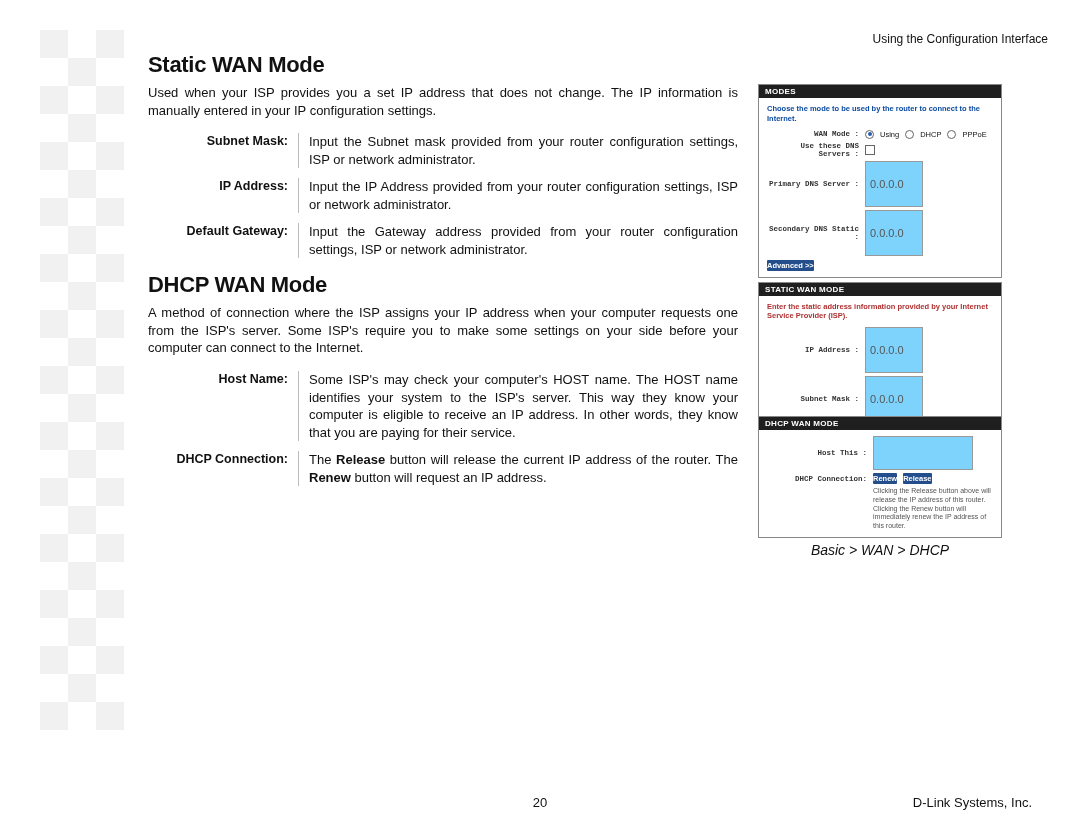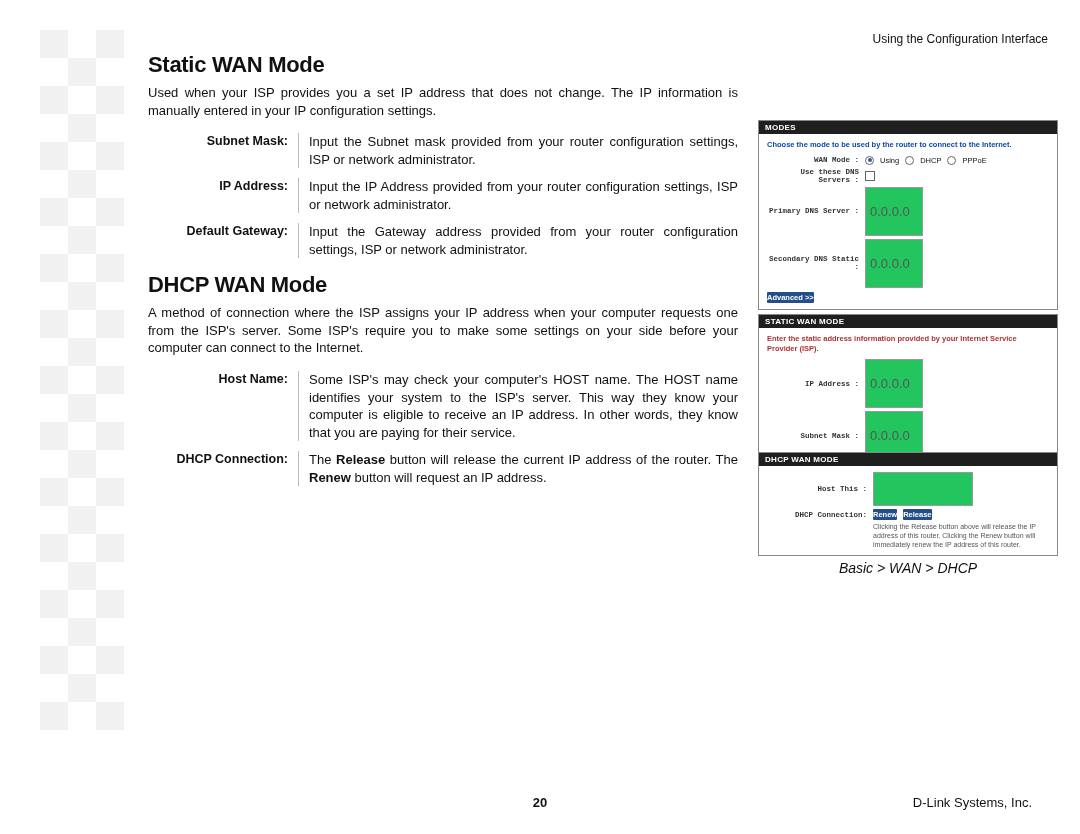--- a/index.html
+++ b/index.html
@@ -72,22 +72,21 @@
     flex: 1;
     padding-left: 10px;
     font-size: 13px;
     line-height: 1.35;
     text-align: justify;
   }
   .def-text .b { font-weight: bold; }
   .right-col {
     position: absolute;
     left: 758px;
-    width: 300px;
-    margin-top: 36px;
+    width: 244px;
   }
   .panel {
     border: 1px solid #888;
     background: #fff;
     font-size: 8px;
     margin-bottom: 4px;
   }
   .panel-header {
     background: #1f1f1f;
     color: #fff;
@@ -131,23 +130,23 @@
   .form-row .lbl.narrow { width: 100px; }
   .form-row .val {
     flex: 1;
     font-size: 7.5px;
     display: flex;
     align-items: center;
     gap: 6px;
   }
   .input-box {
     border: 1px solid #999;
-    background: #22c55e;
+    background: #7dd3fc;
     padding: 16px 4px;
-    font-size: 13px;
+    font-size: 11px;
     min-width: 48px;
     color: #555;
     display: inline-block;
   }
   .radio-dot {
     display: inline-block;
     width: 7px;
     height: 7px;
     border: 1px solid #666;
     border-radius: 50%;
@@ -196,21 +195,20 @@
     margin-left: 106px;
     margin-top: 3px;
     line-height: 1.25;
   }
   .page-num {
     position: absolute;
     bottom: 24px;
     left: 50%;
     transform: translateX(-50%);
     font-size: 13px;
-    font-weight: bold;
   }
   .footer-right {
     position: absolute;
     bottom: 24px;
     right: 48px;
     font-size: 13px;
   }
 </style>
 </head>
 <body>

